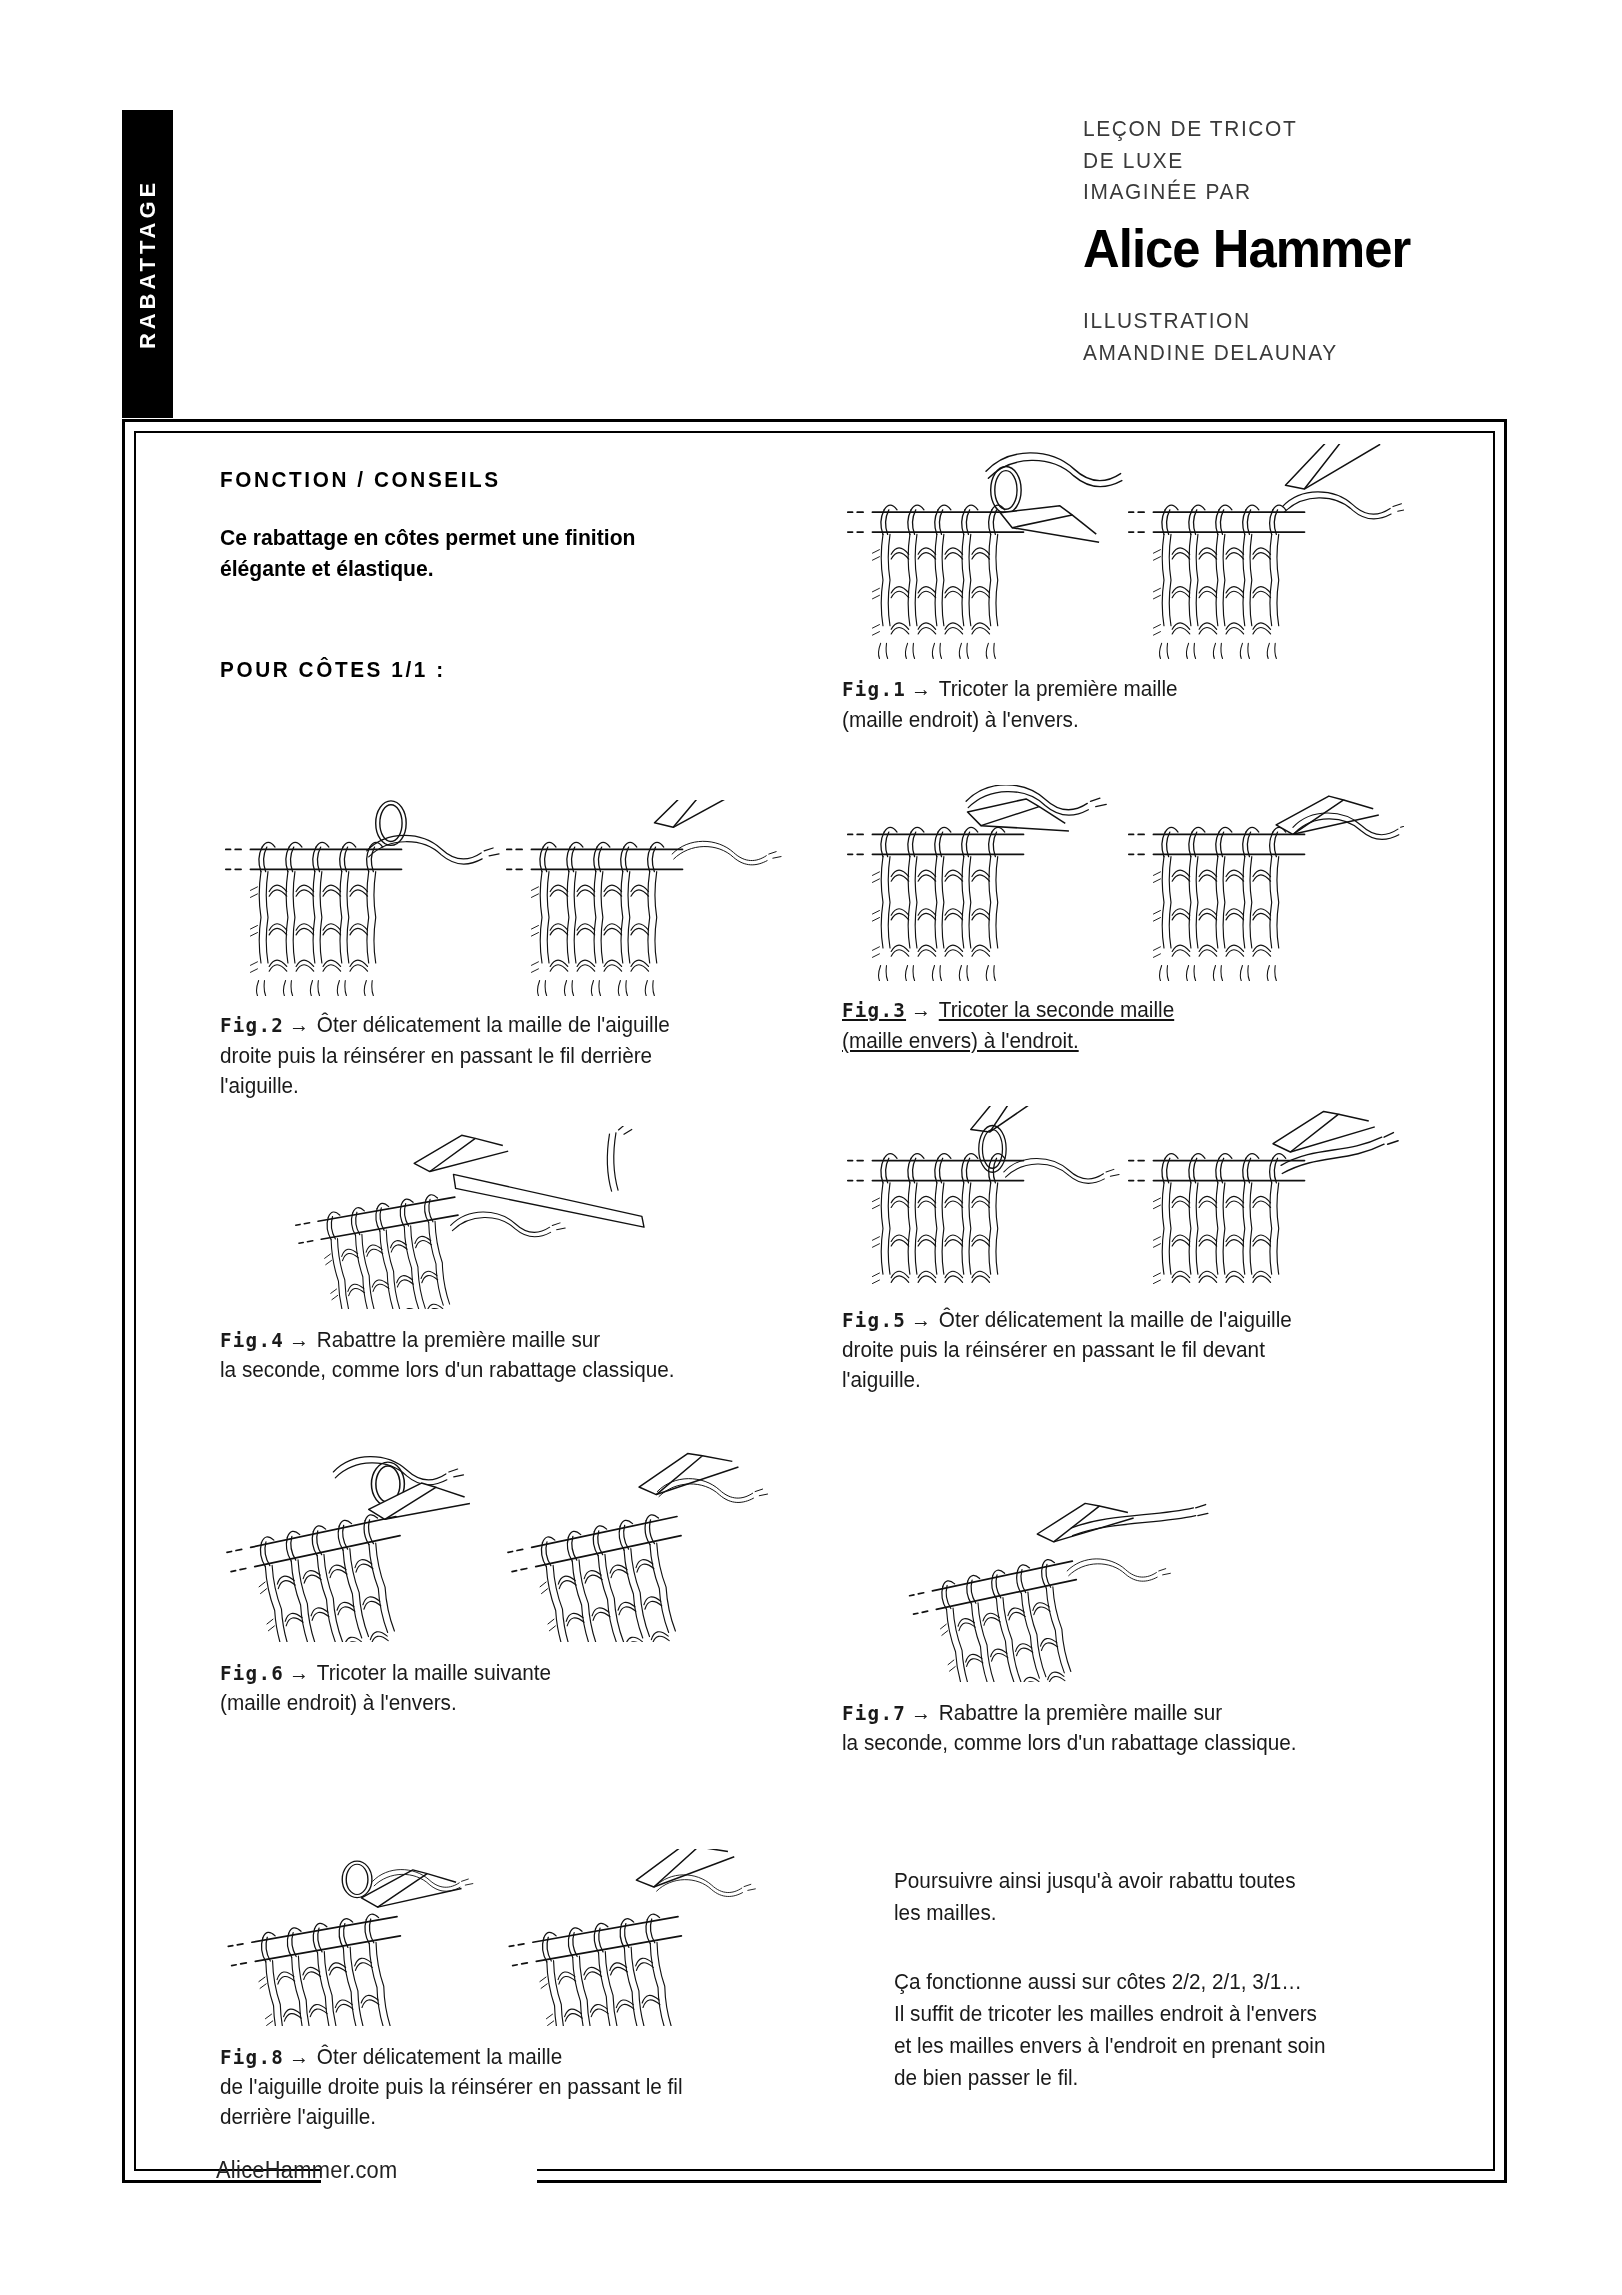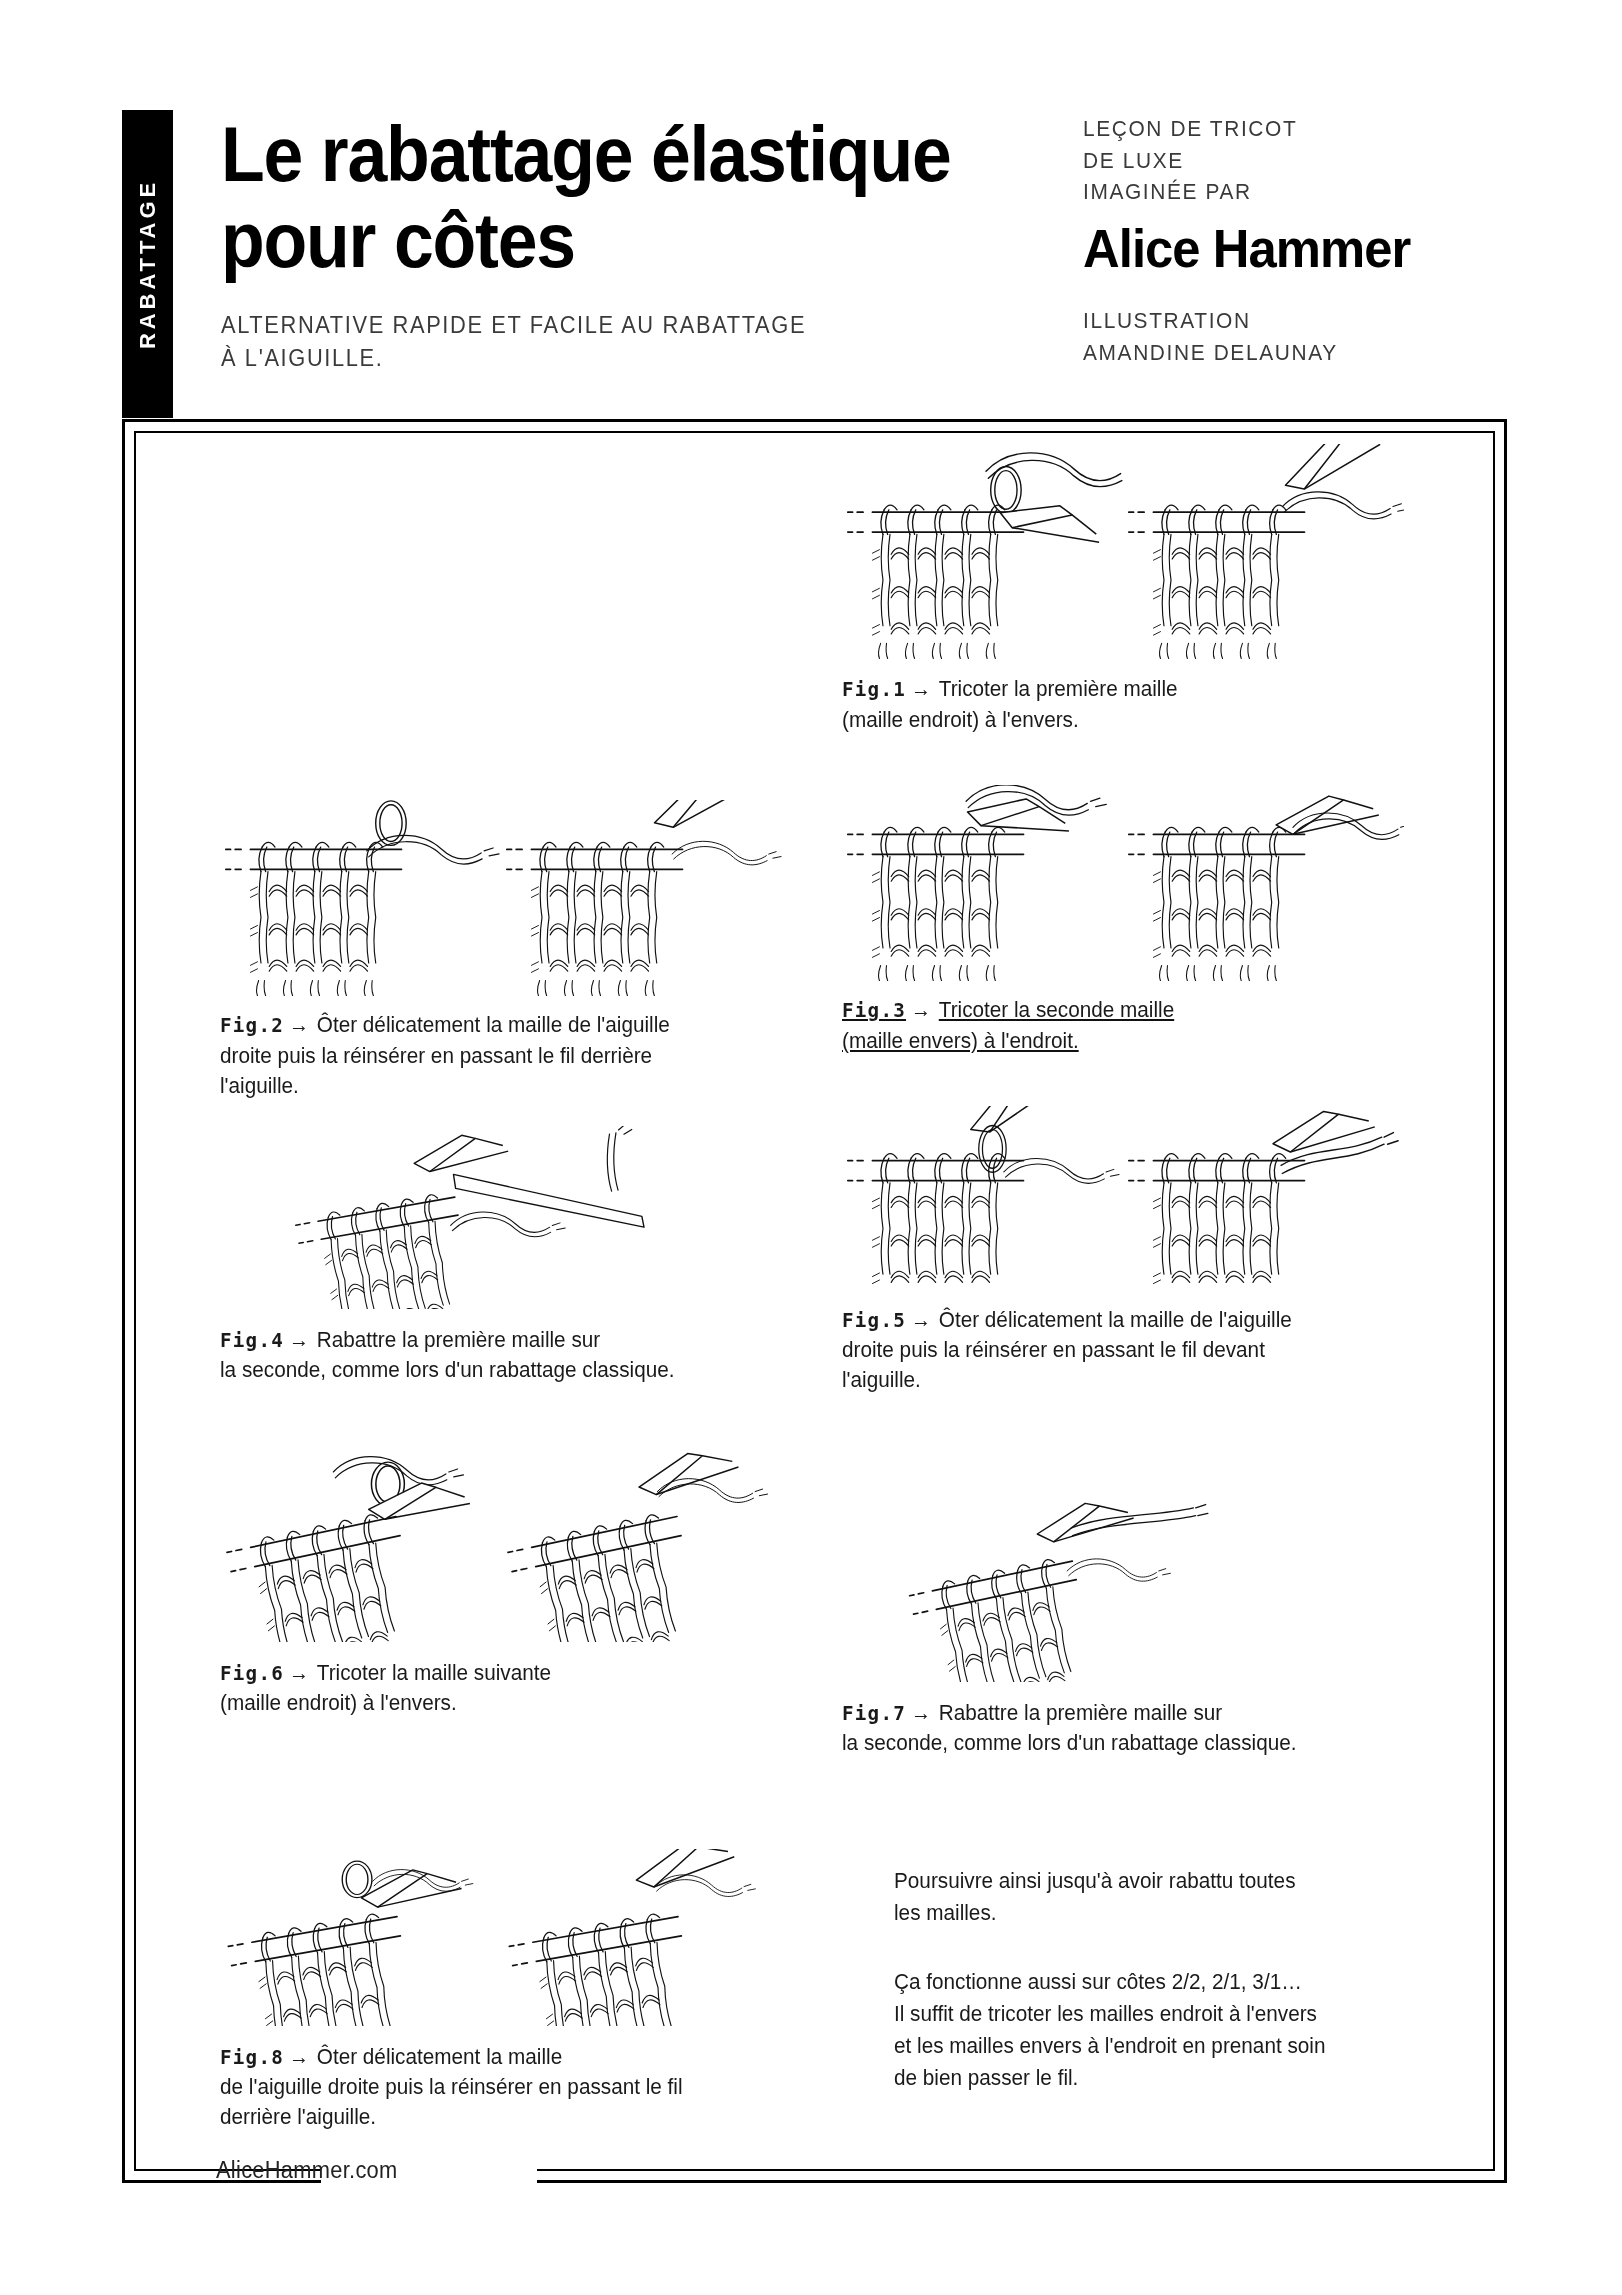--- a/index.html
+++ b/index.html
@@ -339,30 +339,20 @@
     </g>
   </defs>
 </svg>
 
 <div id="header">
 
   <div id="rabattage-tab">
     <span class="vtext">RABATTAGE</span>
   </div>
 
-  <div id="title-block">
-    <h1 class="main-title">
-      <span class="ln">Le rabattage élastique</span>
-      <span class="ln">pour côtes</span>
-    </h1>
-    <div class="subtitle">
-      <span class="ln">ALTERNATIVE RAPIDE ET FACILE AU RABATTAGE</span>
-      <span class="ln">À L'AIGUILLE.</span>
-    </div>
-  </div>
 
   <div id="credit-block">
     <div class="credit-kicker">
       <span class="ln">LEÇON DE TRICOT</span>
       <span class="ln">DE LUXE</span>
       <span class="ln">IMAGINÉE PAR</span>
     </div>
     <div class="author-name">Alice Hammer</div>
     <div class="credit-illus">
       <span class="ln">ILLUSTRATION</span>
@@ -372,20 +362,28 @@
 </div>
 
 <div id="frame-outer">
   <div id="frame-inner"></div>
   <div id="footer-gap"></div>
 </div>
 <div id="footer-wordmark">AliceHammer.com</div>
 
 <div id="content">
 
+  <div class="col-left" style="top:48px;">
+    <div class="section-label">FONCTION / CONSEILS</div>
+    <div class="lead-text" style="margin-top:29px;">
+      <span class="ln">Ce rabattage en côtes permet une finition</span>
+      <span class="ln">élégante et élastique.</span>
+    </div>
+    <div class="section-label" style="margin-top:73px;">POUR CÔTES 1/1 :</div>
+  </div>
 
   <div class="col-right" style="top:25px;">
     <div class="fig-row">
       <svg class="fig-art" width="281" height="216" viewBox="-50 -40 480 360">
         <use href="#knit-fabric" x="0" y="10"></use>
         <use href="#yarn-loop" x="196" y="-6"></use>
         <use href="#yarn-strand" x="196" y="-28"></use>
         <use href="#needle-tip" x="230" y="34" transform="rotate(14 230 34)"></use>
       </svg>
       <svg class="fig-art" width="281" height="216" viewBox="-50 -40 480 360">

